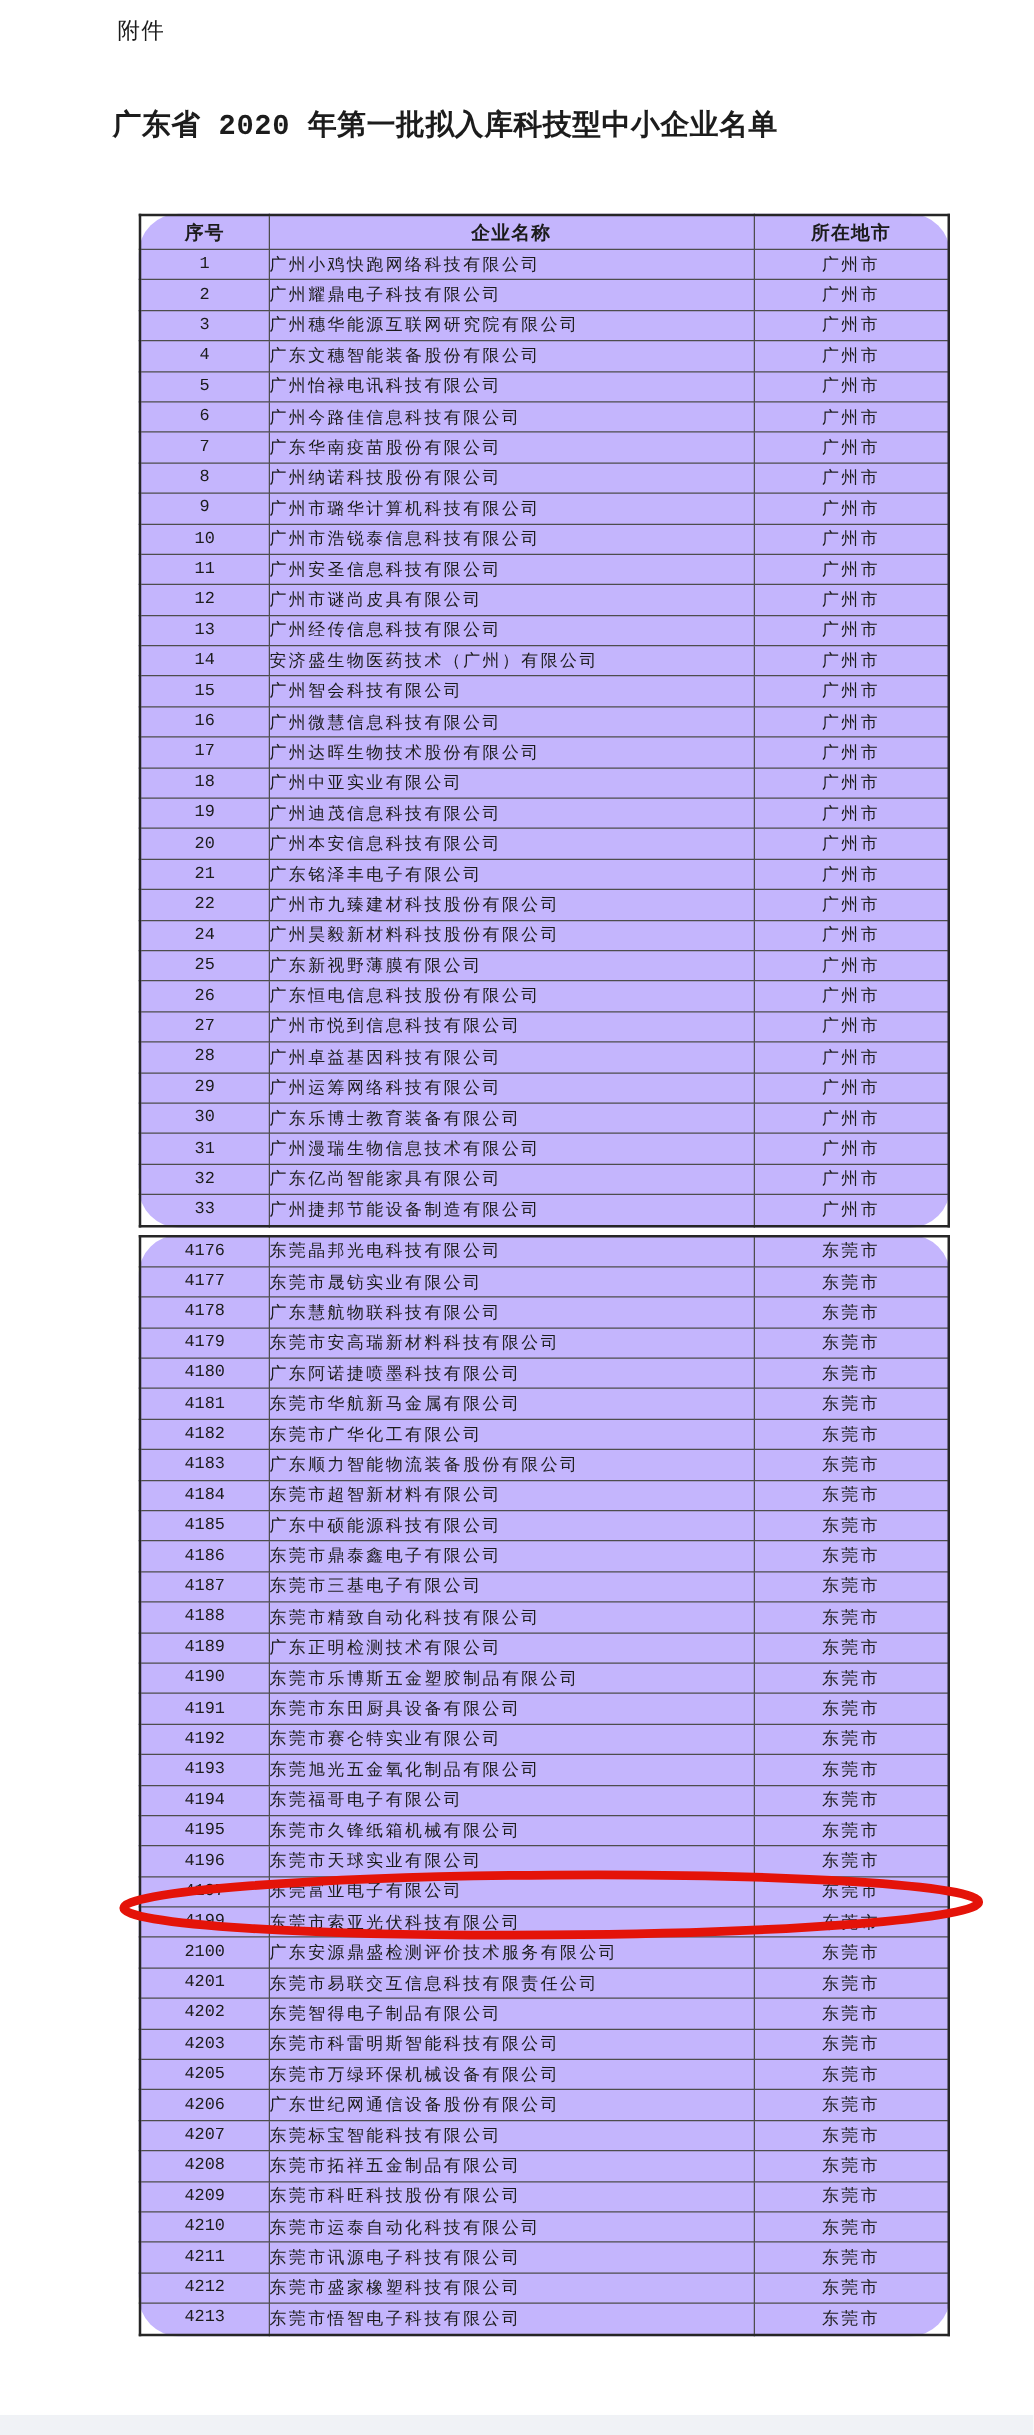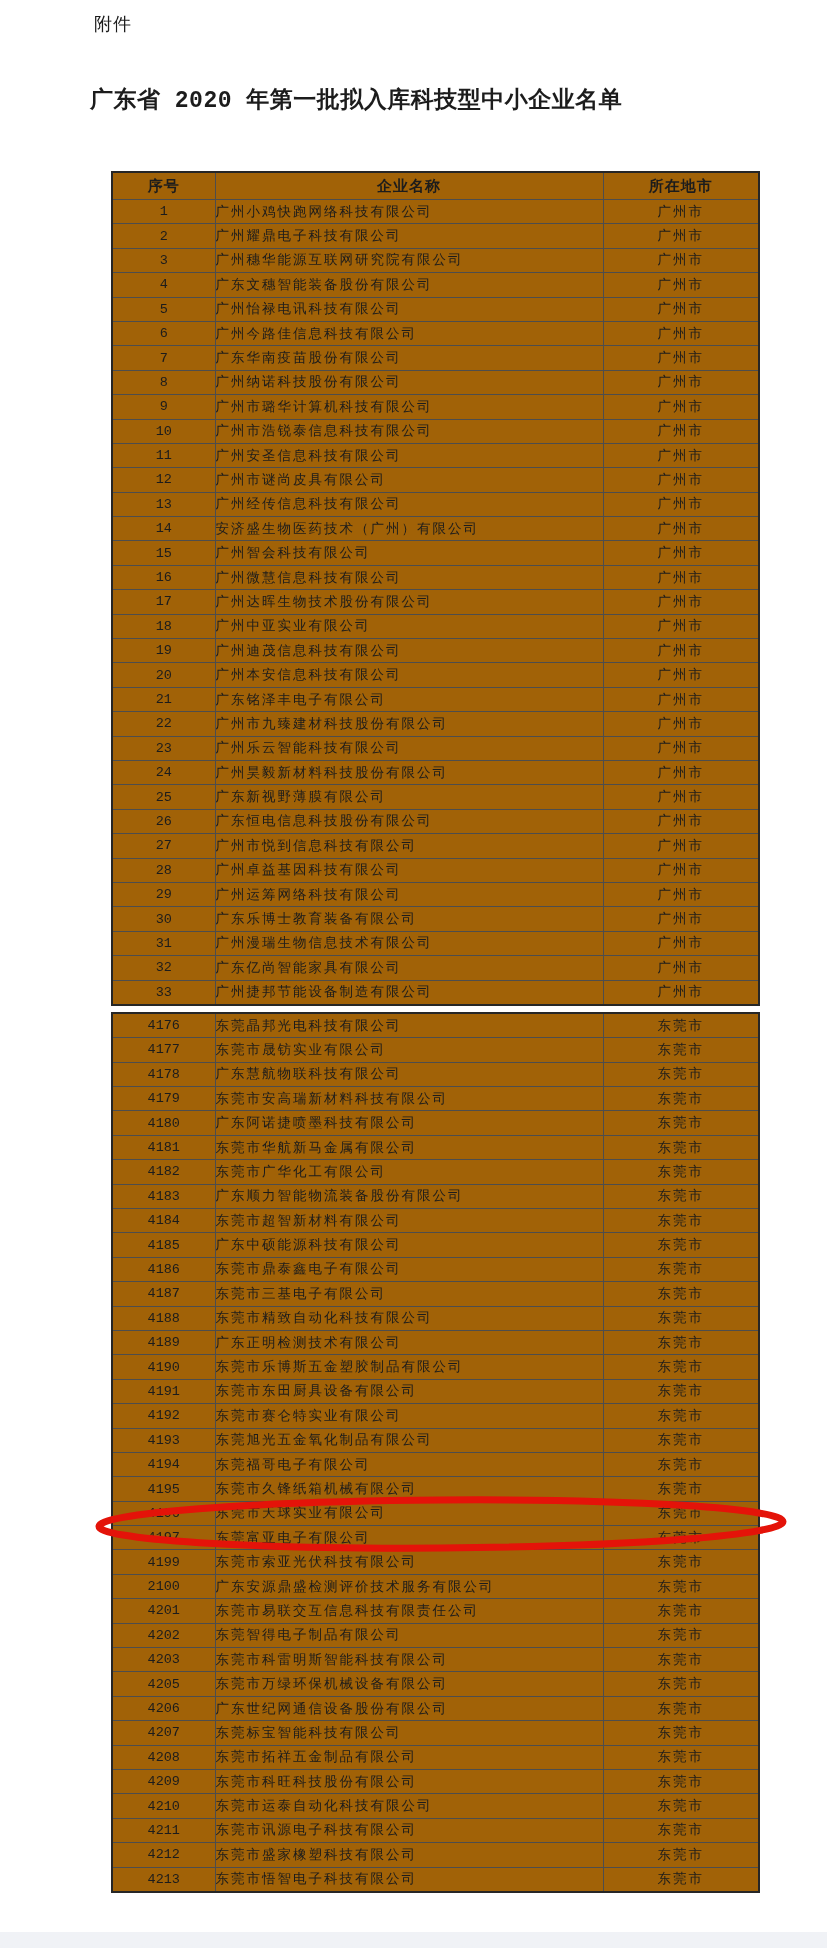--- a/index.html
+++ b/index.html
@@ -16,21 +16,22 @@
     font-size:18px;letter-spacing:1px;
   }
   .title{
     position:absolute;left:90px;top:84px;width:690px;
     margin:0;text-align:left;
     font-size:23px;font-weight:bold;letter-spacing:0.5px;
   }
   .tablewrap{position:absolute;left:111px;top:171px;width:647px;}
   table.sec{
     border-collapse:collapse;table-layout:fixed;width:647px;
-    background:#a16207;
+    background:#c4b5fd;
+    border-radius:32px;
   }
   table.sec{border:2px solid #262626;}
   table.sec th,table.sec td{
     border:1px solid #4d4d4d;
     padding:0;
     overflow:hidden;white-space:nowrap;
   }
   col.c1{width:103px;}
   col.c2{width:388px;}
   col.c3{width:156px;}
@@ -182,25 +183,20 @@
             <td class="idx">21</td>
             <td class="cname">广东铭泽丰电子有限公司</td>
             <td class="city">广州市</td>
           </tr>
           <tr>
             <td class="idx">22</td>
             <td class="cname">广州市九臻建材科技股份有限公司</td>
             <td class="city">广州市</td>
           </tr>
           <tr>
-            <td class="idx">23</td>
-            <td class="cname">广州乐云智能科技有限公司</td>
-            <td class="city">广州市</td>
-          </tr>
-          <tr>
             <td class="idx">24</td>
             <td class="cname">广州昊毅新材料科技股份有限公司</td>
             <td class="city">广州市</td>
           </tr>
           <tr>
             <td class="idx">25</td>
             <td class="cname">广东新视野薄膜有限公司</td>
             <td class="city">广州市</td>
           </tr>
           <tr>

